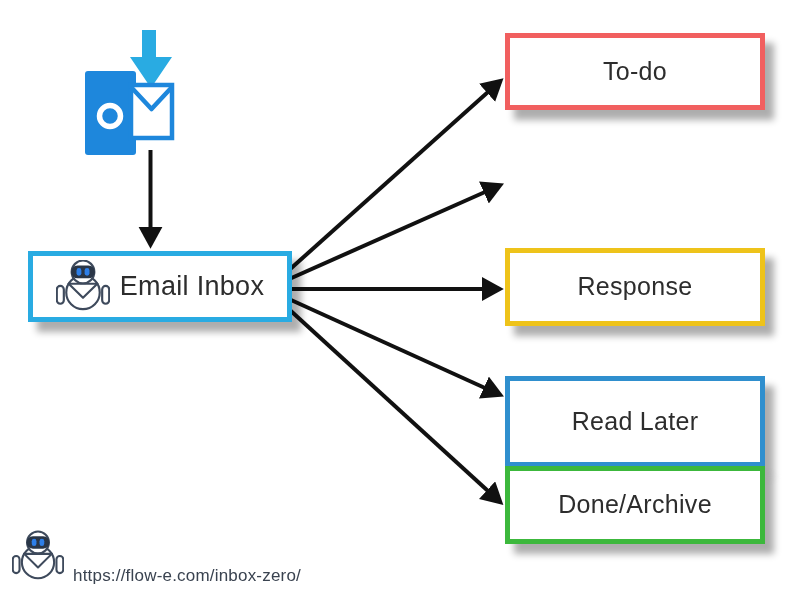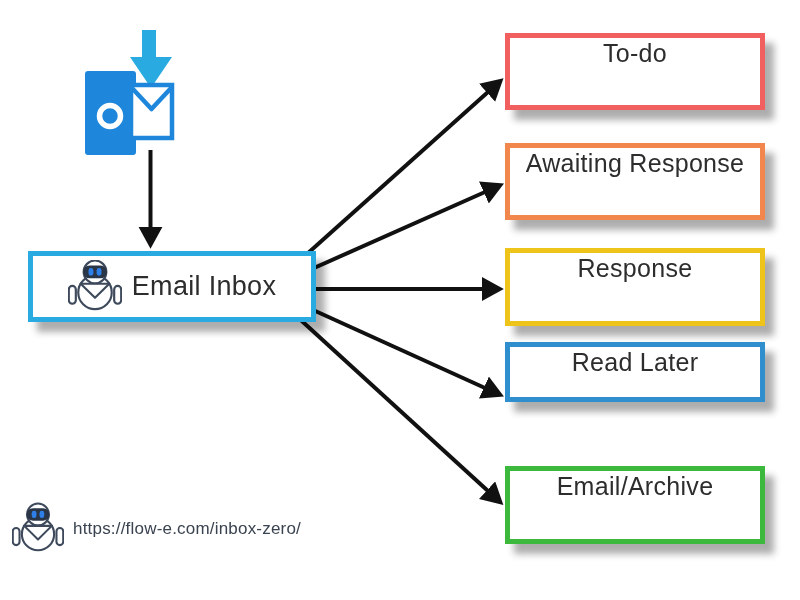--- a/index.html
+++ b/index.html
@@ -27,21 +27,21 @@
     position: absolute;
     left: 83px; top: 27px;
     width: 100px; height: 132px;
     z-index: 2;
   }
 
   
   .hub {
     position: absolute;
     left: 28px; top: 251px;
-    width: 288px; height: 71px;
+    width: 264px; height: 71px;
     background: #ffffff;
     border: 5px solid #29ABE2;
     box-sizing: border-box;
     box-shadow: 9px 10px 7px rgba(0,0,0,0.32);
     display: flex;
     align-items: center;
     justify-content: center;
     gap: 10px;
     z-index: 3;
   }
@@ -56,38 +56,38 @@
     position: absolute;
     left: 505px;
     width: 260px;
     background: #ffffff;
     border: 5px solid #999;
     box-sizing: border-box;
     box-shadow: 9px 10px 7px rgba(0,0,0,0.32);
     display: flex;
     flex-direction: column;
     align-items: center;
-    justify-content: flex-start;
+    justify-content: center;
     text-align: center;
     z-index: 3;
   }
   .cat .label { font-size: 25px; letter-spacing: 0.3px; line-height: 1.25; }
   .cat .sub   { font-size: 24px; letter-spacing: 0.3px; line-height: 1.25; }
   #cat-todo      { top: 33px;  height: 77px; }
   #cat-awaiting  { top: 143px; height: 77px; }
   #cat-delegated { top: 248px; height: 78px; }
-  #cat-readlater { top: 342px; height: 60px; }
+  #cat-readlater { top: 376px; height: 91px; }
   #cat-done      { top: 466px; height: 78px; }
 
   
   #footer {
     position: absolute;
-    left: 12px; top: 500px;
+    left: 12px; top: 528px;
     display: flex;
-    align-items: center;
+    align-items: flex-end;
     gap: 9px;
     z-index: 3;
   }
   #footer .url {
     font-size: 17px;
     color: #3a4350;
     letter-spacing: 0.2px;
   }
   .robot-svg { display: block; }
 </style>
@@ -140,37 +140,33 @@
     <svg class="robot-svg" width="54" height="54">
       <use href="#flowe-robot"></use>
     </svg>
     <span class="hub-label">Email Inbox</span>
   </div>
 
   <div class="cat" id="cat-todo" style="border-color: rgb(241, 95, 95);">
     <div class="label">To-do</div>
   </div>
 
-  <div class="cat" id="cat-awaiting" style="border-color: rgb(242, 135, 77);">
-    <div class="label">Awaiting Response</div>
-    <div class="sub"></div>
-  </div>
 
   <div class="cat" id="cat-delegated" style="border-color: rgb(238, 195, 26);">
     <div class="label">Response</div>
     <div class="sub"></div>
   </div>
 
   <div class="cat" id="cat-readlater" style="border-color: rgb(47, 143, 206);">
     <div class="label">Read Later</div>
     <div class="sub"></div>
   </div>
 
   <div class="cat" id="cat-done" style="border-color: rgb(60, 184, 60);">
-    <div class="label">Email/Archive</div>
+    <div class="label">Done/Archive</div>
     <div class="sub"></div>
   </div>
 
   <div id="footer">
     <svg class="robot-svg" width="52" height="58">
       <use href="#flowe-robot"></use>
     </svg>
     <span class="url">https://flow-e.com/inbox-zero/</span>
   </div>
 

